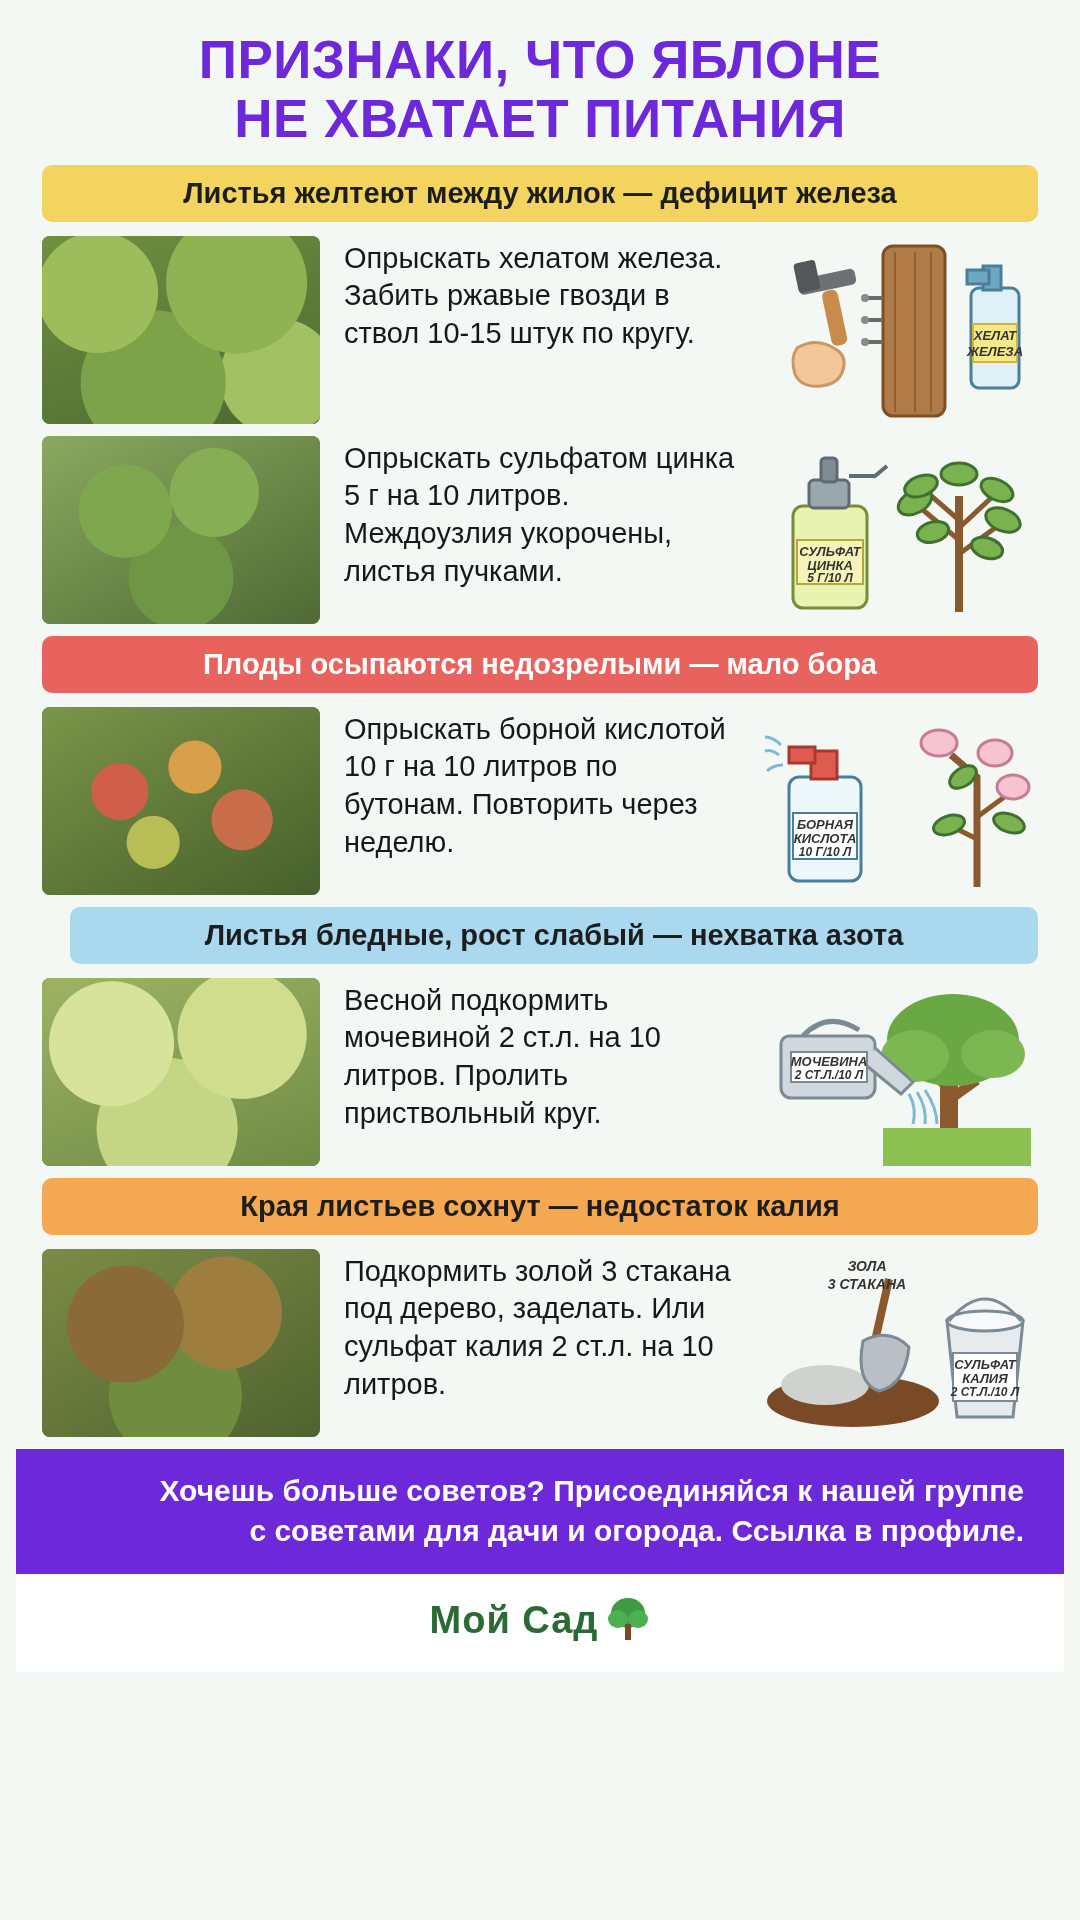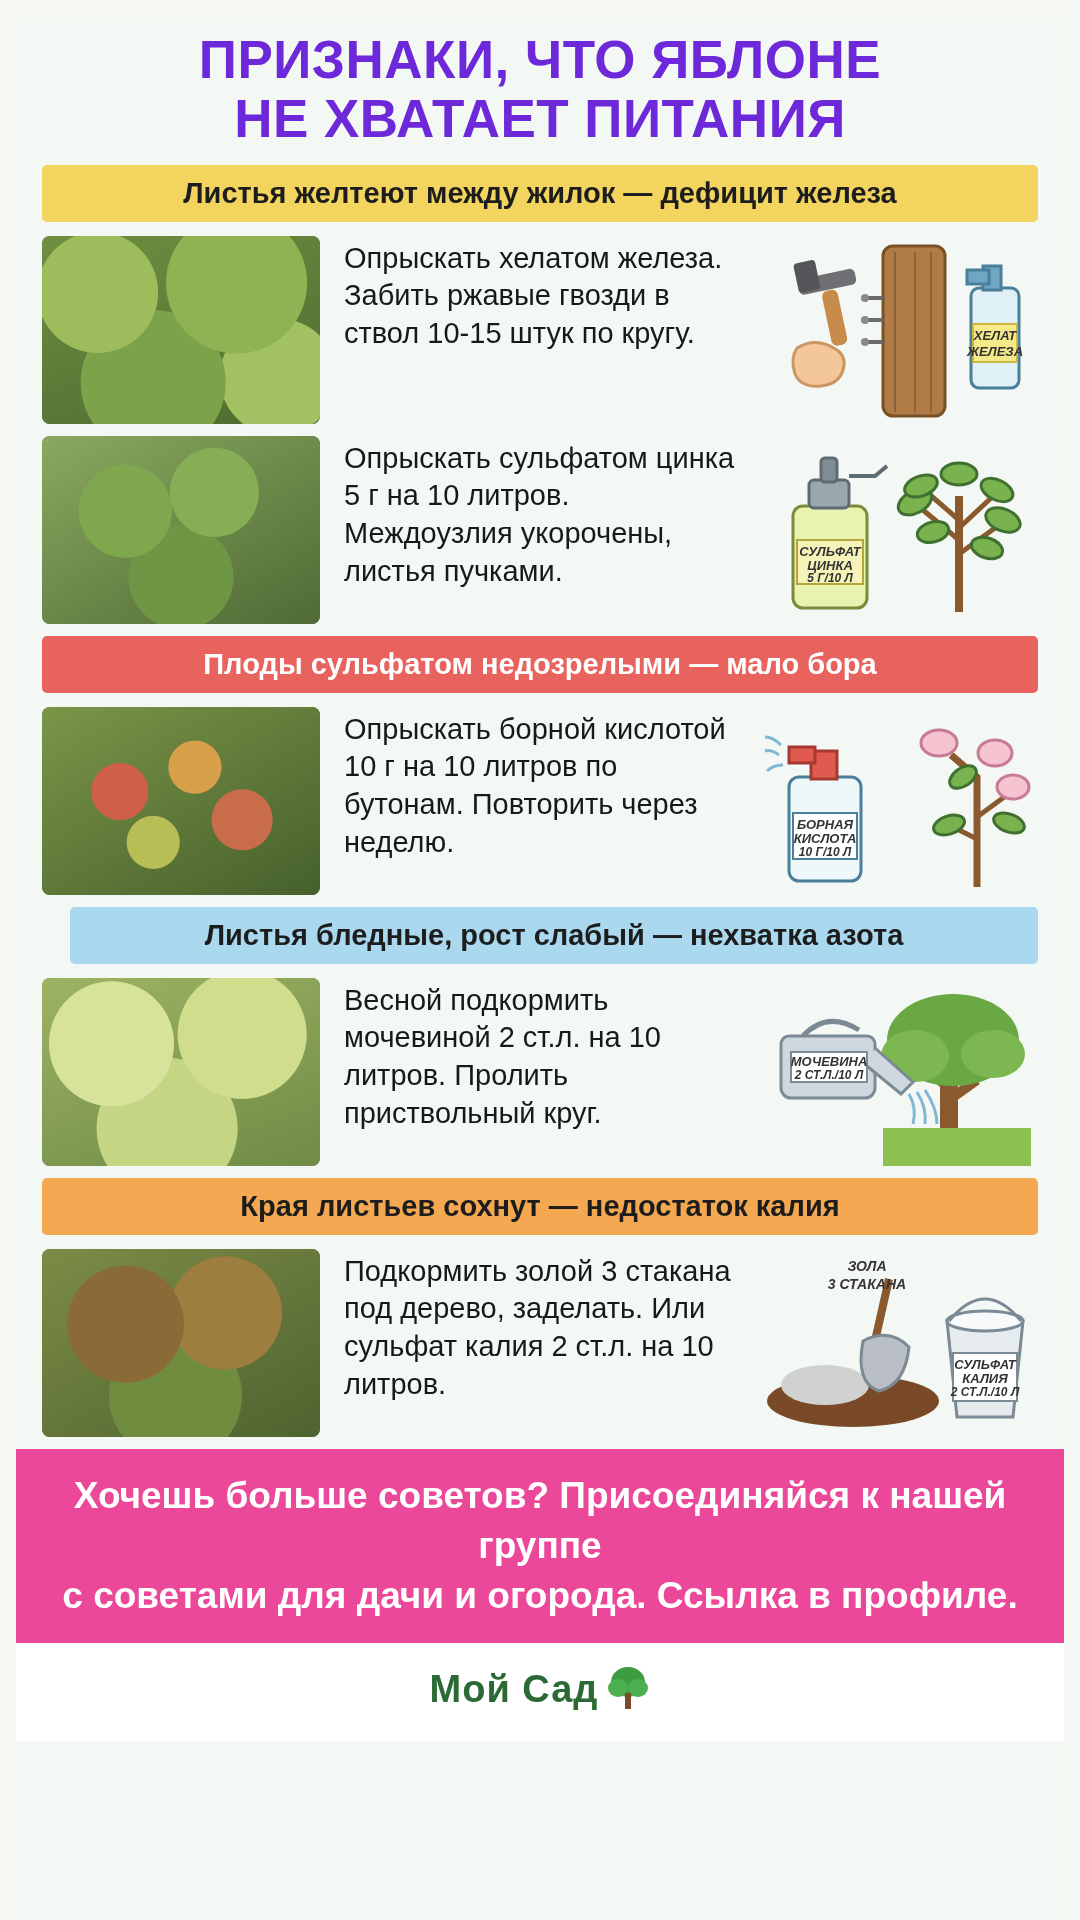--- a/index.html
+++ b/index.html
@@ -30,21 +30,21 @@
     line-height: 1.12;
     letter-spacing: 0.5px;
     padding: 12px 10px 16px 10px;
     text-transform: uppercase;
   }
   .title .l2 { display: block; }
 
   
   .section { padding: 0 26px; margin-bottom: 12px; }
   .band {
-    border-radius: 5px;
+    border-radius: 10px;
     padding: 12px 18px;
     font-size: 29px;
     font-weight: bold;
     color: #1d1d1d;
     text-align: center;
     margin-bottom: 14px;
   }
   .band.iron     { background: #f2d45e; }
   .band.zinc     { background: #a8d86a; }
   .band.boron    { background: #e8625e; color:#ffffff; }
@@ -113,24 +113,24 @@
       radial-gradient(circle at 66% 34%, #9d7e3e 0 56px, transparent 57px),
       radial-gradient(circle at 48% 78%, #6f8c3f 0 66px, transparent 67px),
       linear-gradient(150deg, #7c8c46, #4f632f);
   }
 
   
   .art svg { display: block; }
 
   
   .cta {
-    background: #ec4899;
+    background: #6d28d9;
     color: #ffffff;
-    text-align: center;
-    font-size: 37px;
+    text-align: right;
+    font-size: 30px;
     font-weight: bold;
     line-height: 1.35;
     padding: 22px 40px;
     margin: 10px 0 0 0;
   }
   .brand {
     background: #ffffff;
     text-align: center;
     padding: 22px 0 26px 0;
     display: flex;
@@ -220,21 +220,21 @@
               <ellipse cx="196" cy="38" rx="18" ry="11"></ellipse>
               <ellipse cx="170" cy="96" rx="16" ry="10" transform="rotate(-15 170 96)"></ellipse>
               <ellipse cx="224" cy="112" rx="16" ry="10" transform="rotate(18 224 112)"></ellipse>
             </g>
           </svg>
         </div>
       </div>
     </div>
 
     <div class="section">
-      <div class="band boron">Плоды сульфатом недозрелыми — мало бора</div>
+      <div class="band boron">Плоды осыпаются недозрелыми — мало бора</div>
       <div class="row">
         <div class="photo">
           <div class="leafy apples"></div>
         </div>
         <div class="advice">Опрыскать борной кислотой 10 г на 10 литров по бутонам. Повторить через неделю.</div>
         <div class="art">
           <svg viewBox="0 0 268 188" width="268" height="188">
 
             <rect x="26" y="70" width="72" height="104" rx="10" fill="#eef8fb" stroke="#4a7f99" stroke-width="3"></rect>
             <rect x="48" y="44" width="26" height="28" fill="#e05a4f" stroke="#a53a31" stroke-width="3"></rect>

